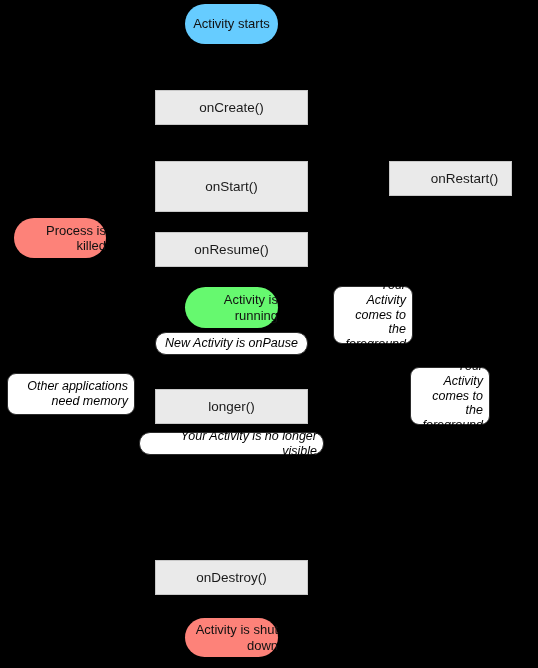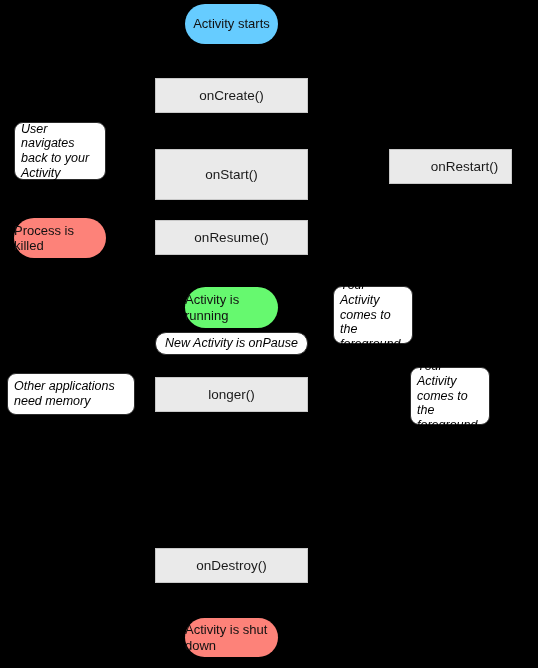--- a/index.html
+++ b/index.html
@@ -25,31 +25,32 @@
     height: 668px;
     background: #000000;
   }
 
   .node {
     position: absolute;
     box-sizing: border-box;
     display: flex;
     align-items: center;
     justify-content: center;
-    text-align: left;
+    text-align: right;
     color: #000000;
     line-height: 1.18;
   }
 
   
   .callback {
     background: #eaeaea;
     border: 1px solid #c9c9c9;
     font-size: 13.5px;
     color: #1a1a1a;
+    margin-top: 12px;
   }
 
   
   .state {
     border-radius: 999px;
     font-size: 13px;
     color: #111111;
   }
   .state-start {
     background: #66ccff;
@@ -84,23 +85,20 @@
 <div id="diagram">
 
   <div class="node state state-start" style="left:185px; top:4px; width:93px; height:40px;">
     <span>Activity starts</span>
   </div>
 
   <div class="node callback" style="left:155px; top:78px; width:153px; height:35px;">
     <span>onCreate()</span>
   </div>
 
-  <div class="node label" style="left:14px; top:122px; width:92px; height:58px;">
-    <span>User navigates back to your Activity</span>
-  </div>
 
   <div class="node callback" style="left:155px; top:149px; width:153px; height:51px;">
     <span>onStart()</span>
   </div>
 
   <div class="node callback" style="left:389px; top:149px; width:123px; height:35px;padding-left:28px;">
     <span>onRestart()</span>
   </div>
 
   <div class="node state state-killed" style="left:14px; top:218px; width:92px; height:40px;">
@@ -128,20 +126,23 @@
   </div>
 
   <div class="node callback" style="left:155px; top:377px; width:153px; height:35px;">
     <span>longer()</span>
   </div>
 
   <div class="node label" style="left:410px; top:367px; width:80px; height:58px;">
     <span>Your Activity comes to the foreground</span>
   </div>
 
+  <div class="node label label-wide" style="left:139px; top:432px; width:185px; height:23px;">
+    <span>Your Activity is no longer visible</span>
+  </div>
 
 
   <div class="node callback" style="left:155px; top:548px; width:153px; height:35px;">
     <span>onDestroy()</span>
   </div>
 
   <div class="node state state-shutdown" style="left:185px; top:618px; width:93px; height:39px;">
     <span>Activity is shut down</span>
   </div>
 

